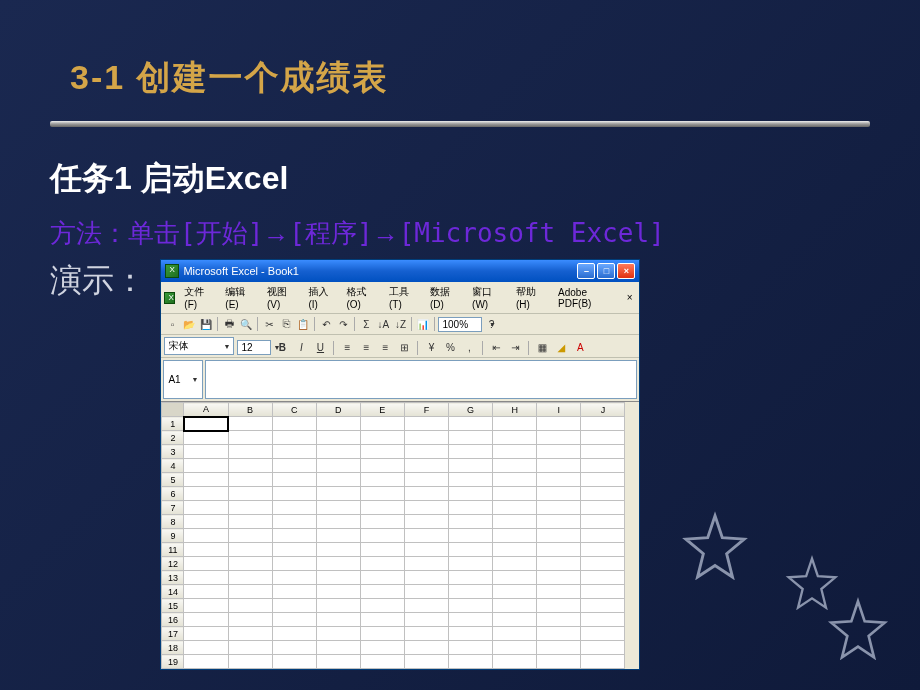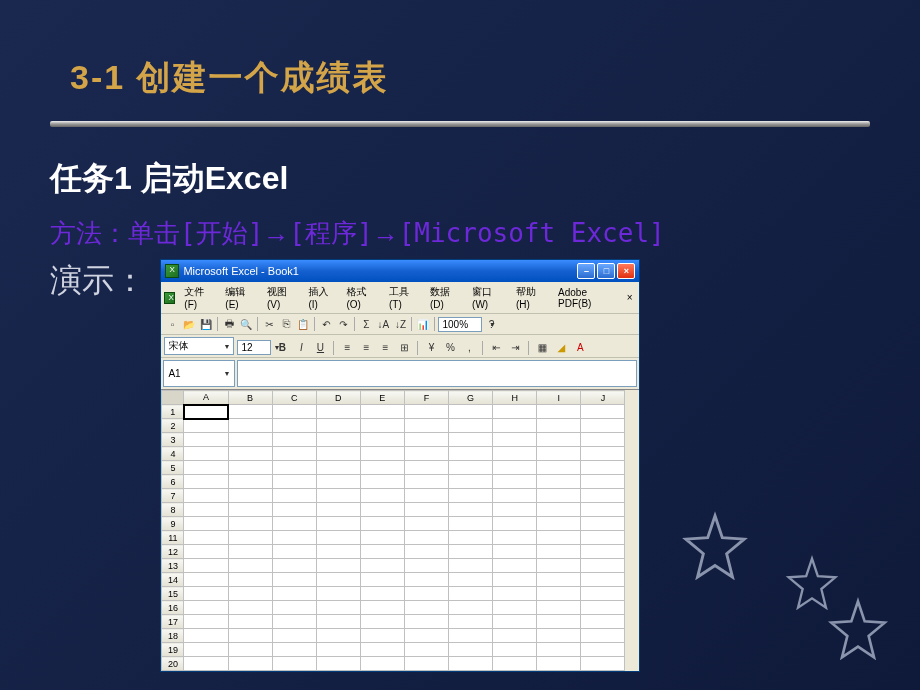--- a/index.html
+++ b/index.html
@@ -132,25 +132,25 @@
     }
     .font-sel { width: 70px; }
     .size-sel { width: 34px; }
     .dd-arrow { font-size: 7px; margin-left: auto; color: #333; }
     .namebox-row {
       background: #ece9d8;
       display: flex;
       border-bottom: 1px solid #888;
     }
     .namebox {
-      width: 72px;
+      width: 40px;
       background: #fff;
       border: 1px solid #7b9ebd;
       margin: 2px;
-      padding: 7px 4px;
+      padding: 13px 4px;
       font-size: 10px;
       display: flex; align-items: center;
     }
     .fx-area {
       flex: 1;
       background: #fff;
       border: 1px solid #7b9ebd;
       margin: 2px 2px 2px 0;
     }
     .grid-area {
@@ -547,33 +547,20 @@
                       <td></td>
                       <td></td>
                       <td></td>
                       <td></td>
                       <td></td>
                       <td></td>
                       <td></td>
                     </tr>
                     <tr>
                       <th class="rowh">19</th>
-                      <td></td>
-                      <td></td>
-                      <td></td>
-                      <td></td>
-                      <td></td>
-                      <td></td>
-                      <td></td>
-                      <td></td>
-                      <td></td>
-                      <td></td>
-                    </tr>
-                    <tr>
-                      <th class="rowh">20</th>
                       <td></td>
                       <td></td>
                       <td></td>
                       <td></td>
                       <td></td>
                       <td></td>
                       <td></td>
                       <td></td>
                       <td></td>
                       <td></td>

